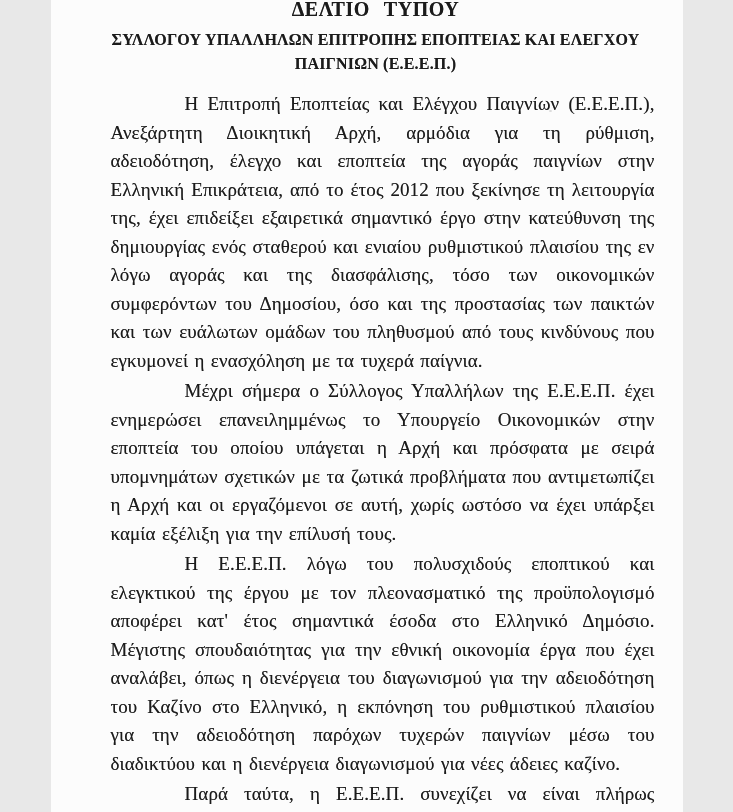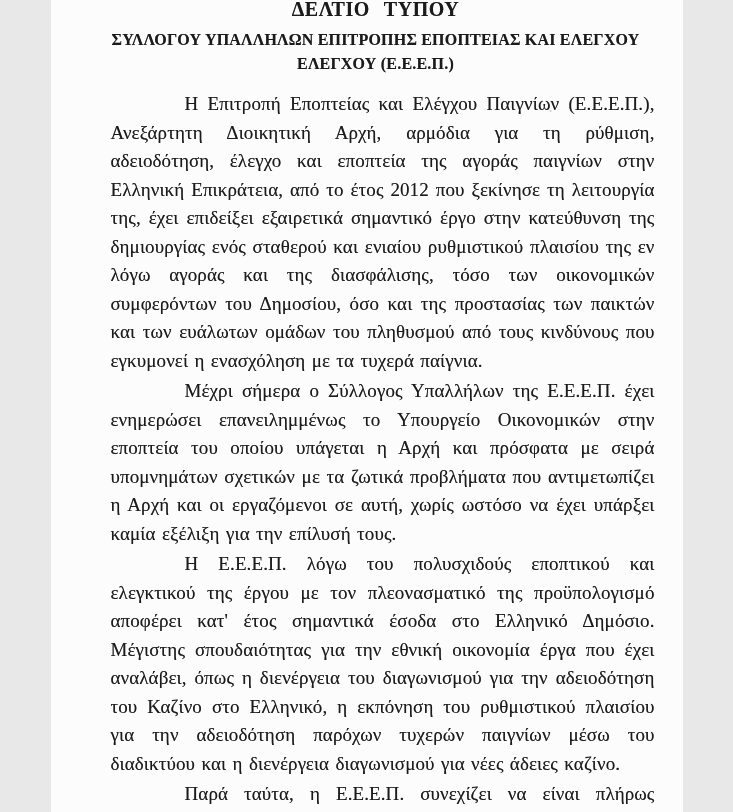--- a/index.html
+++ b/index.html
@@ -65,21 +65,21 @@
 </style>
 </head>
 <body>
 
 <div class="page">
 
   <div class="titles">
     <h1 class="doc-title">ΔΕΛΤΙΟ ΤΥΠΟΥ</h1>
     <h2 class="doc-subtitle">
       <span class="subtitle-line">ΣΥΛΛΟΓΟΥ ΥΠΑΛΛΗΛΩΝ ΕΠΙΤΡΟΠΗΣ ΕΠΟΠΤΕΙΑΣ ΚΑΙ ΕΛΕΓΧΟΥ</span>
-      <span class="subtitle-line">ΕΛΕΓΧΟΥ (Ε.Ε.Ε.Π.)</span>
+      <span class="subtitle-line">ΠΑΙΓΝΙΩΝ (Ε.Ε.Ε.Π.)</span>
     </h2>
   </div>
 
   <div class="body-text">
     <p>Η Επιτροπή Εποπτείας και Ελέγχου Παιγνίων (Ε.Ε.Ε.Π.), Ανεξάρτητη Διοικητική Αρχή, αρμόδια για τη ρύθμιση, αδειοδότηση, έλεγχο και εποπτεία της αγοράς παιγνίων στην Ελληνική Επικράτεια, από το έτος 2012 που ξεκίνησε τη λειτουργία της, έχει επιδείξει εξαιρετικά σημαντικό έργο στην κατεύθυνση της δημιουργίας ενός σταθερού και ενιαίου ρυθμιστικού πλαισίου της εν λόγω αγοράς και της διασφάλισης, τόσο των οικονομικών συμφερόντων του Δημοσίου, όσο και της προστασίας των παικτών και των ευάλωτων ομάδων του πληθυσμού από τους κινδύνους που εγκυμονεί η ενασχόληση με τα τυχερά παίγνια.</p>
     <p>Μέχρι σήμερα ο Σύλλογος Υπαλλήλων της Ε.Ε.Ε.Π. έχει ενημερώσει επανειλημμένως το Υπουργείο Οικονομικών στην εποπτεία του οποίου υπάγεται η Αρχή και πρόσφατα με σειρά υπομνημάτων σχετικών με τα ζωτικά προβλήματα που αντιμετωπίζει η Αρχή και οι εργαζόμενοι σε αυτή, χωρίς ωστόσο να έχει υπάρξει καμία εξέλιξη για την επίλυσή τους.</p>
     <p>Η Ε.Ε.Ε.Π. λόγω του πολυσχιδούς εποπτικού και ελεγκτικού της έργου με τον πλεονασματικό της προϋπολογισμό αποφέρει κατ' έτος σημαντικά έσοδα στο Ελληνικό Δημόσιο. Μέγιστης σπουδαιότητας για την εθνική οικονομία έργα που έχει αναλάβει, όπως η διενέργεια του διαγωνισμού για την αδειοδότηση του Καζίνο στο Ελληνικό, η εκπόνηση του ρυθμιστικού πλαισίου για την αδειοδότηση παρόχων τυχερών παιγνίων μέσω του διαδικτύου και η διενέργεια διαγωνισμού για νέες άδειες καζίνο.</p>
     <p>Παρά ταύτα, η Ε.Ε.Ε.Π. συνεχίζει να είναι πλήρως υποστελεχωμένη και παρουσιάζει κυριολεκτικά φυλλοροή ανθρώπινου δυναμικού με υψηλή τεχνογνωσία και επιστημονική εξειδίκευση, διότι σε ένα εξαιρετικά εντατικό και απαιτητικό εργασιακό περιβάλλον, δεν έχουν ολοκληρωθεί οι μετατάξεις του προσωπικού και δεν εφαρμόζονται τα ήδη νομοθετικά κατοχυρωμένα δικαιώματα εργαζομένων όπως σε άλλες ομόλογες Ανεξάρτητες Αρχές.</p>
   </div>
 

